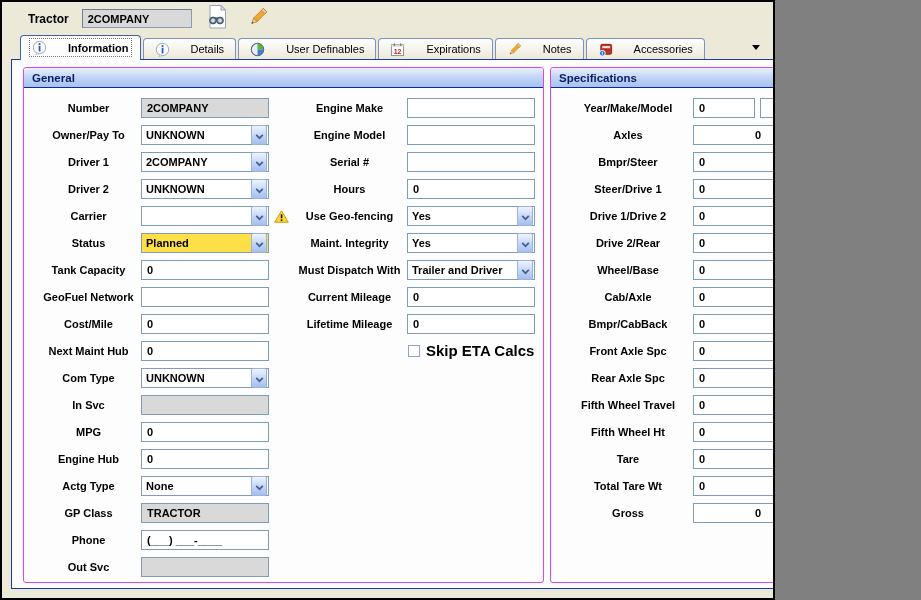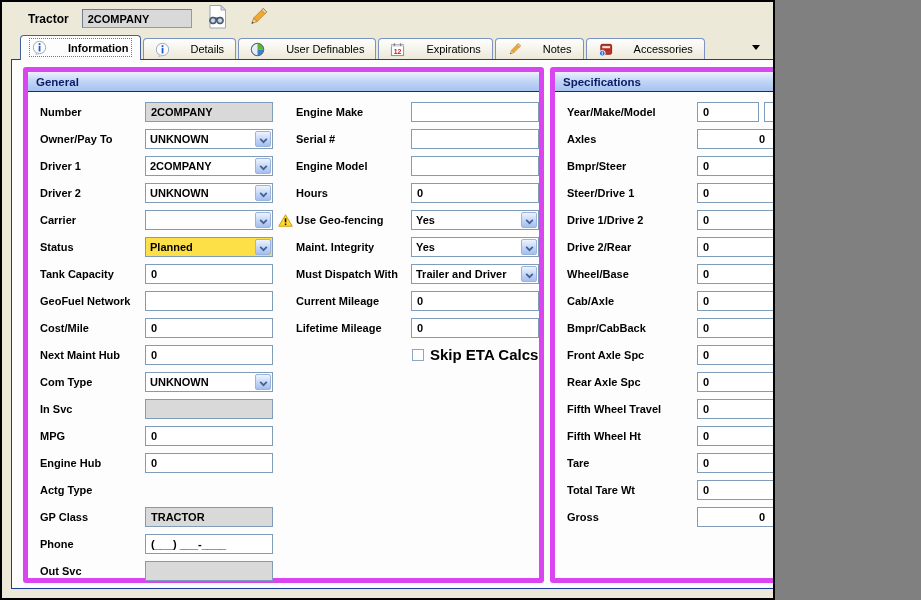--- a/index.html
+++ b/index.html
@@ -32,54 +32,54 @@
   .overflow-btn { margin-left:auto; margin-bottom:7px; width:14px; height:10px;
                   display:flex; align-items:center; justify-content:center; cursor:pointer; }
   .arrow-down { width:0; height:0; border-left:4px solid transparent;
                 border-right:4px solid transparent; border-top:5px solid #000; }
 
   
   .tabpage { position:absolute; left:9px; top:57px; width:903px; height:530px;
              background:#fdfdfe; border:1px solid #1b3c9c; z-index:2; }
 
   
-  .groupbox { position:absolute; top:7px; height:516px; border:5px solid #d946ef;
+  .groupbox { position:absolute; top:7px; height:516px; border:1px solid #d946ef;
               border-radius:3px; background:#fdfdfe; }
   .groupbox.general { left:11px; width:521px; }
   .groupbox.specs   { left:538px; width:364px; }
   .ghead { height:20px; background:linear-gradient(180deg,#eaf1fd 0%,#c4d7f6 45%,#a6c2ef 100%);
            border-bottom:1px solid #0d2a92; border-radius:3px 3px 0 0; display:flex;
            align-items:center; padding-left:8px; font-weight:bold; font-size:11.5px; color:#0a1c66; }
 
   .col { position:absolute; top:26px; }
   .col.left { left:12px; }
   .col.mid  { left:268px; }
   .spec-rows { position:absolute; top:26px; left:12px; }
 
   .grow { display:flex; align-items:center; height:27px; position:relative; }
-  .glabel { font-weight:bold; font-size:11px; color:#000; white-space:nowrap; overflow:visible; }
+  .glabel { font-weight:bold; font-size:11px; color:#000; white-space:nowrap; overflow:visible;text-align:center; }
   .col.left .glabel { width:105px; }
   .col.mid  .glabel { width:115px; }
   .spec-rows .glabel { width:130px; }
 
   .tbox { display:flex; align-items:center; height:20px; background:#fff;
           border:1px solid #7f9db9; padding:0 5px; font-weight:bold; font-size:11px;
           white-space:nowrap; overflow:hidden; }
   .tbox.ro { background:#d9d9d9; }
   .tbox.center { justify-content:center; }
   .col.left .tbox, .col.mid .tbox { width:128px; }
   .spec-rows .tbox.w130 { width:130px; }
   .spec-rows .tbox.t1 { width:62px; margin-right:5px; }
   .spec-rows .tbox.t2 { width:60px; margin-right:6px; }
   .spec-rows .tbox.t3 { width:70px; }
   .spec-rows .tbox.wide { width:207px; }
 
   .combo { display:flex; align-items:stretch; height:20px; background:#fff;
            border:1px solid #7f9db9; cursor:pointer; }
-  .col.left .combo, .col.mid .combo { width:128px; }
+  .col.left .combo, .col.mid .combo { width:128px;align-items:center; }
   .combo.spec-combo { width:69px; margin-left:8px; }
   .combo.wide { width:207px; }
   .cval { flex:1; display:flex; align-items:center; padding:0 4px; font-weight:bold;
           font-size:11px; white-space:nowrap; overflow:hidden; }
   .combo.disabled { background:#fde047; }
   .cbtn { width:16px; margin:1px; border-radius:2px; flex:none;
           background:linear-gradient(180deg,#eef4fe 0%,#c3d5f7 55%,#a4bfee 100%);
           border:1px solid #9cb3dd; display:flex; align-items:center; justify-content:center; }
 
   .cb { width:12px; height:12px; border:1px solid #8fa5c5; background:#fff;
@@ -325,20 +325,28 @@
             </div>
           </div>
           <div class="grow">
             <span class="glabel">Engine Hub</span>
             <div class="tbox">
               <span class="val">0</span>
             </div>
           </div>
           <div class="grow">
             <span class="glabel">Actg Type</span>
+            <div class="combo">
+              <span class="cval">None</span>
+              <span class="cbtn">
+                <span><svg width="9" height="6" viewBox="0 0 9 6">
+                    <path d="M1.2 0.9 L4.5 4.2 L7.8 0.9" fill="none" stroke="#44608f" stroke-width="1.7"></path>
+                  </svg></span>
+              </span>
+            </div>
           </div>
           <div class="grow">
             <span class="glabel">GP Class</span>
             <div class="tbox ro">
               <span class="val">TRACTOR</span>
             </div>
           </div>
           <div class="grow">
             <span class="glabel">Phone</span>
             <div class="tbox">
@@ -353,27 +361,27 @@
           </div>
         </div>
       <div class="col mid" id="gen-mid">
           <div class="grow">
             <span class="glabel">Engine Make</span>
             <div class="tbox">
               <span class="val"></span>
             </div>
           </div>
           <div class="grow">
+            <span class="glabel">Engine Model</span>
+            <div class="tbox">
+              <span class="val"></span>
+            </div>
+          </div>
+          <div class="grow">
             <span class="glabel">Serial #</span>
-            <div class="tbox">
-              <span class="val"></span>
-            </div>
-          </div>
-          <div class="grow">
-            <span class="glabel">Engine Model</span>
             <div class="tbox">
               <span class="val"></span>
             </div>
           </div>
           <div class="grow">
             <span class="glabel">Hours</span>
             <div class="tbox">
               <span class="val">0</span>
             </div>
           </div>

